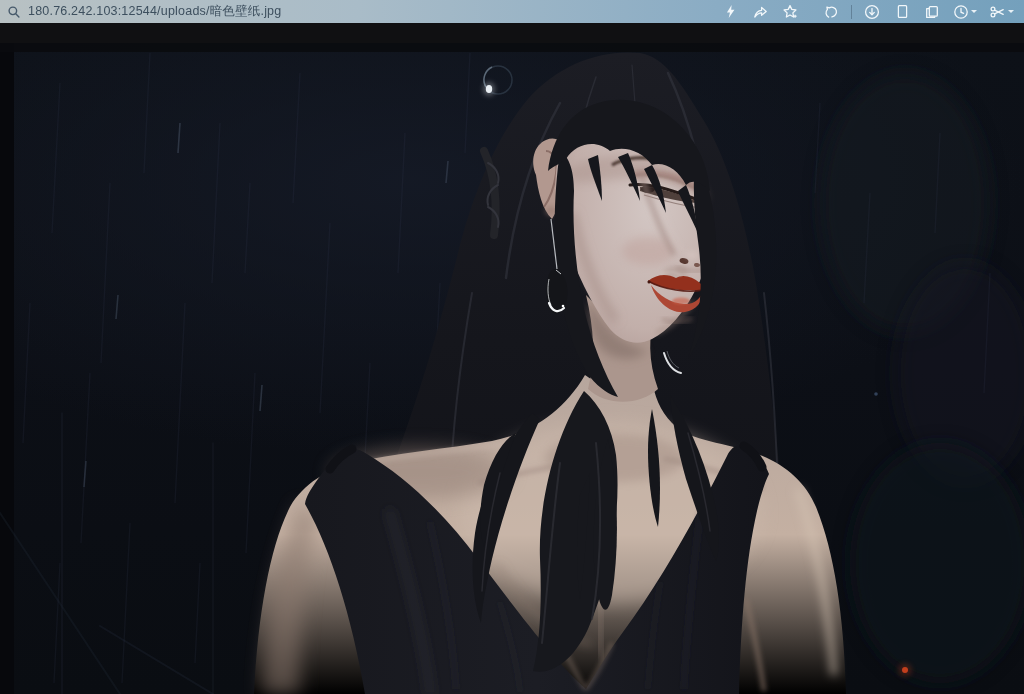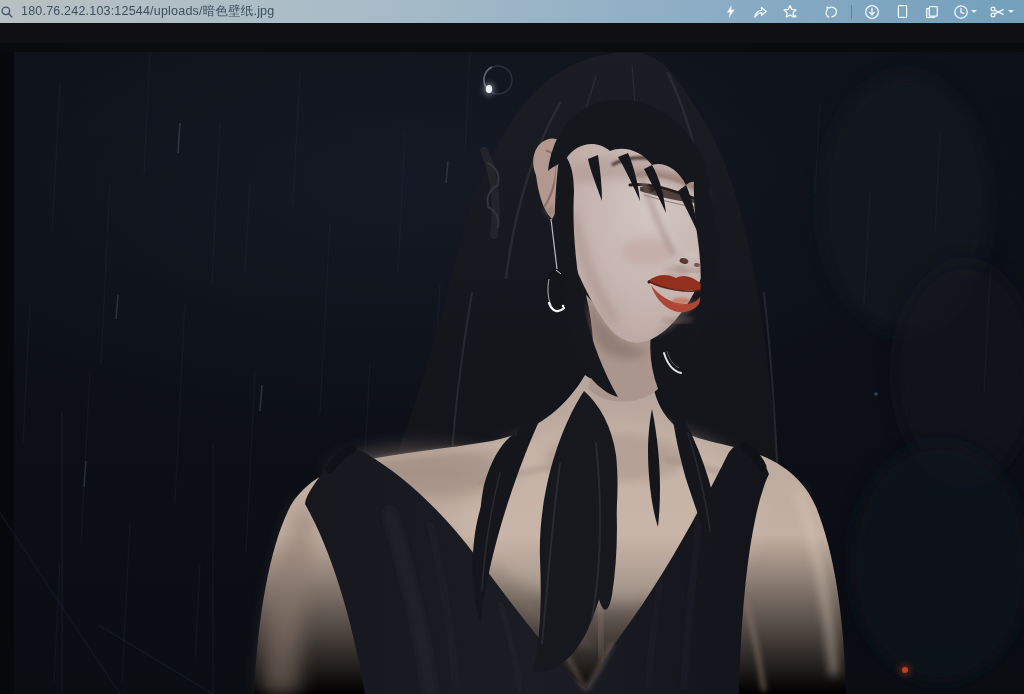--- a/index.html
+++ b/index.html
@@ -2,21 +2,21 @@
 <html><head>
 <meta charset="utf-8">
 <style>
   html,body{margin:0;padding:0;background:#000;}
   *{box-sizing:border-box;}
   .screen{width:1024px;height:694px;overflow:hidden;position:relative;background:#000;
           font-family:"Liberation Sans",sans-serif;}
   
   .toolbar{height:23px;display:flex;align-items:center;
            background:linear-gradient(to right,#b8c1c3 0%,#a9bcc8 35%,#8aacc4 70%,#74a0bc 100%);}
-  .addr{flex:1;display:flex;align-items:center;min-width:0;}
+  .addr{flex:1;display:flex;align-items:center;padding-left:7px;min-width:0;}
   .addr svg{flex:none;}
   .url-text{margin-left:7px;font-size:12.5px;color:#3d4f5e;letter-spacing:.2px;
             white-space:nowrap;overflow:hidden;}
   .tools{display:flex;align-items:center;flex:none;padding-right:5px;}
   .tbtn{width:30px;height:23px;display:flex;align-items:center;justify-content:center;cursor:pointer;}
   .tbtn svg{display:block;}
   .gap-left{margin-left:11px;}
   .sep{width:1px;height:14px;background:rgba(42,64,80,.35);margin:0 5px;}
   .caret{width:0;height:0;border-left:3px solid transparent;border-right:3px solid transparent;
          border-top:3.5px solid rgba(245,250,252,.9);margin-left:2px;}

